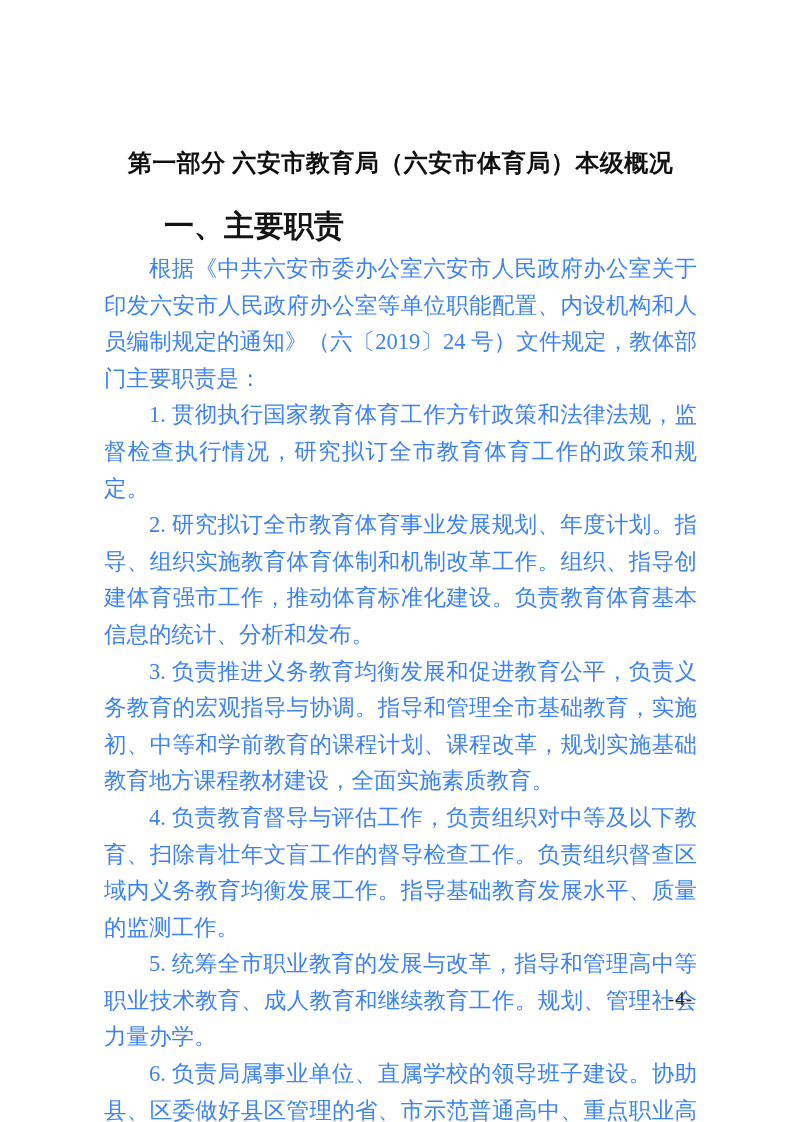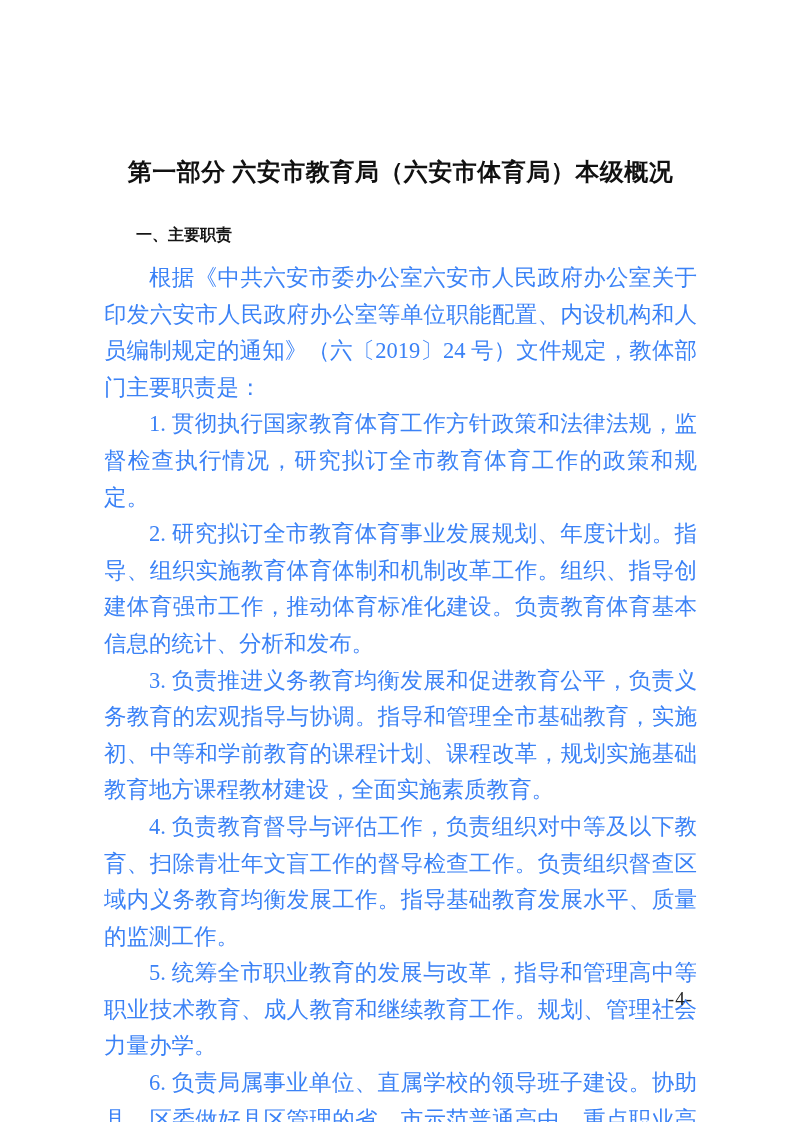--- a/index.html
+++ b/index.html
@@ -13,32 +13,32 @@
     height: 1122px;
     background: #ffffff;
     overflow: hidden;
     color: #1a1a1a;
     font-family: "Liberation Serif", "DejaVu Serif", serif;
   }
   .content {
     padding: 139px 96px 0 104px;
   }
   .doc-title {
-    margin: 16px;
+    margin: 7px;
     text-align: center;
     font-size: 24px;
     font-weight: bold;
     line-height: 34px;
     letter-spacing: 0.5px;
     color: #111111;
     font-family: "Liberation Serif", "DejaVu Serif", serif;
   }
   .section-heading {
     margin: 32px 0 0 0;
-    font-size: 16px;
+    font-size: 30px;
     font-weight: bold;
     line-height: 28px;
     text-indent: 2em;
     color: #151515;
     font-family: "Liberation Sans", "DejaVu Sans", sans-serif;
   }
   .body-text {
     margin-top: 11px;
   }
   .body-para {

